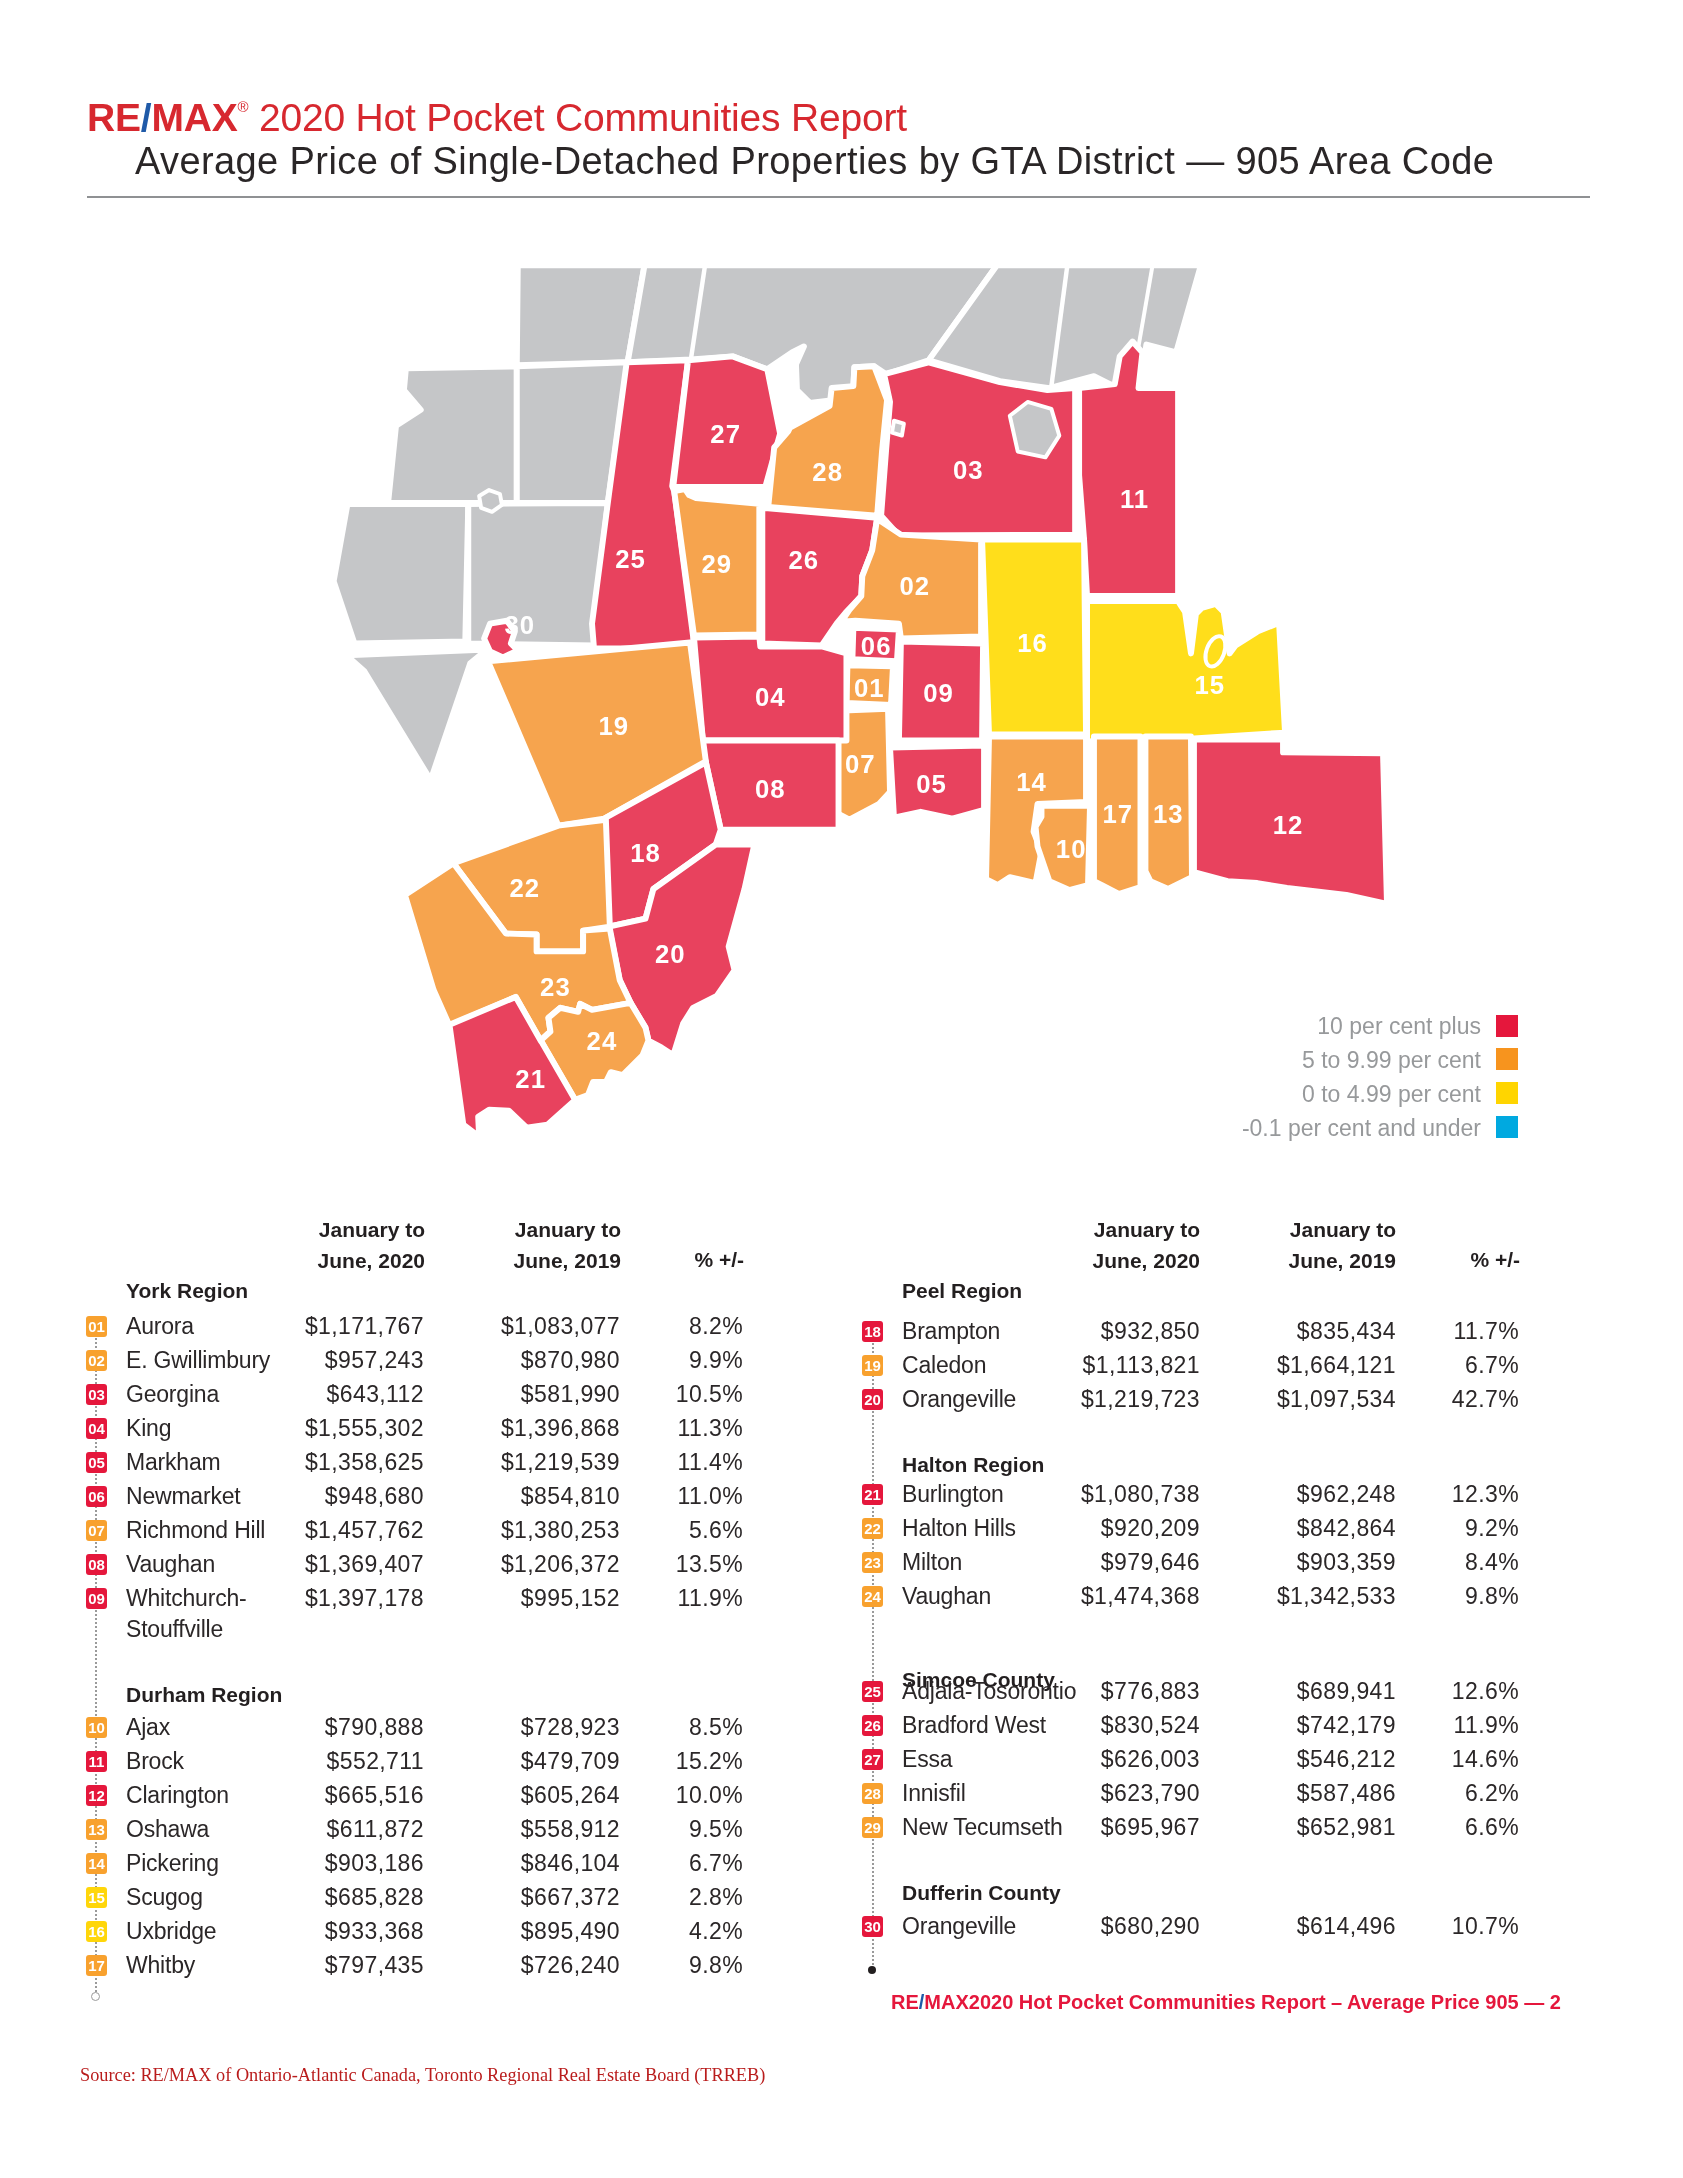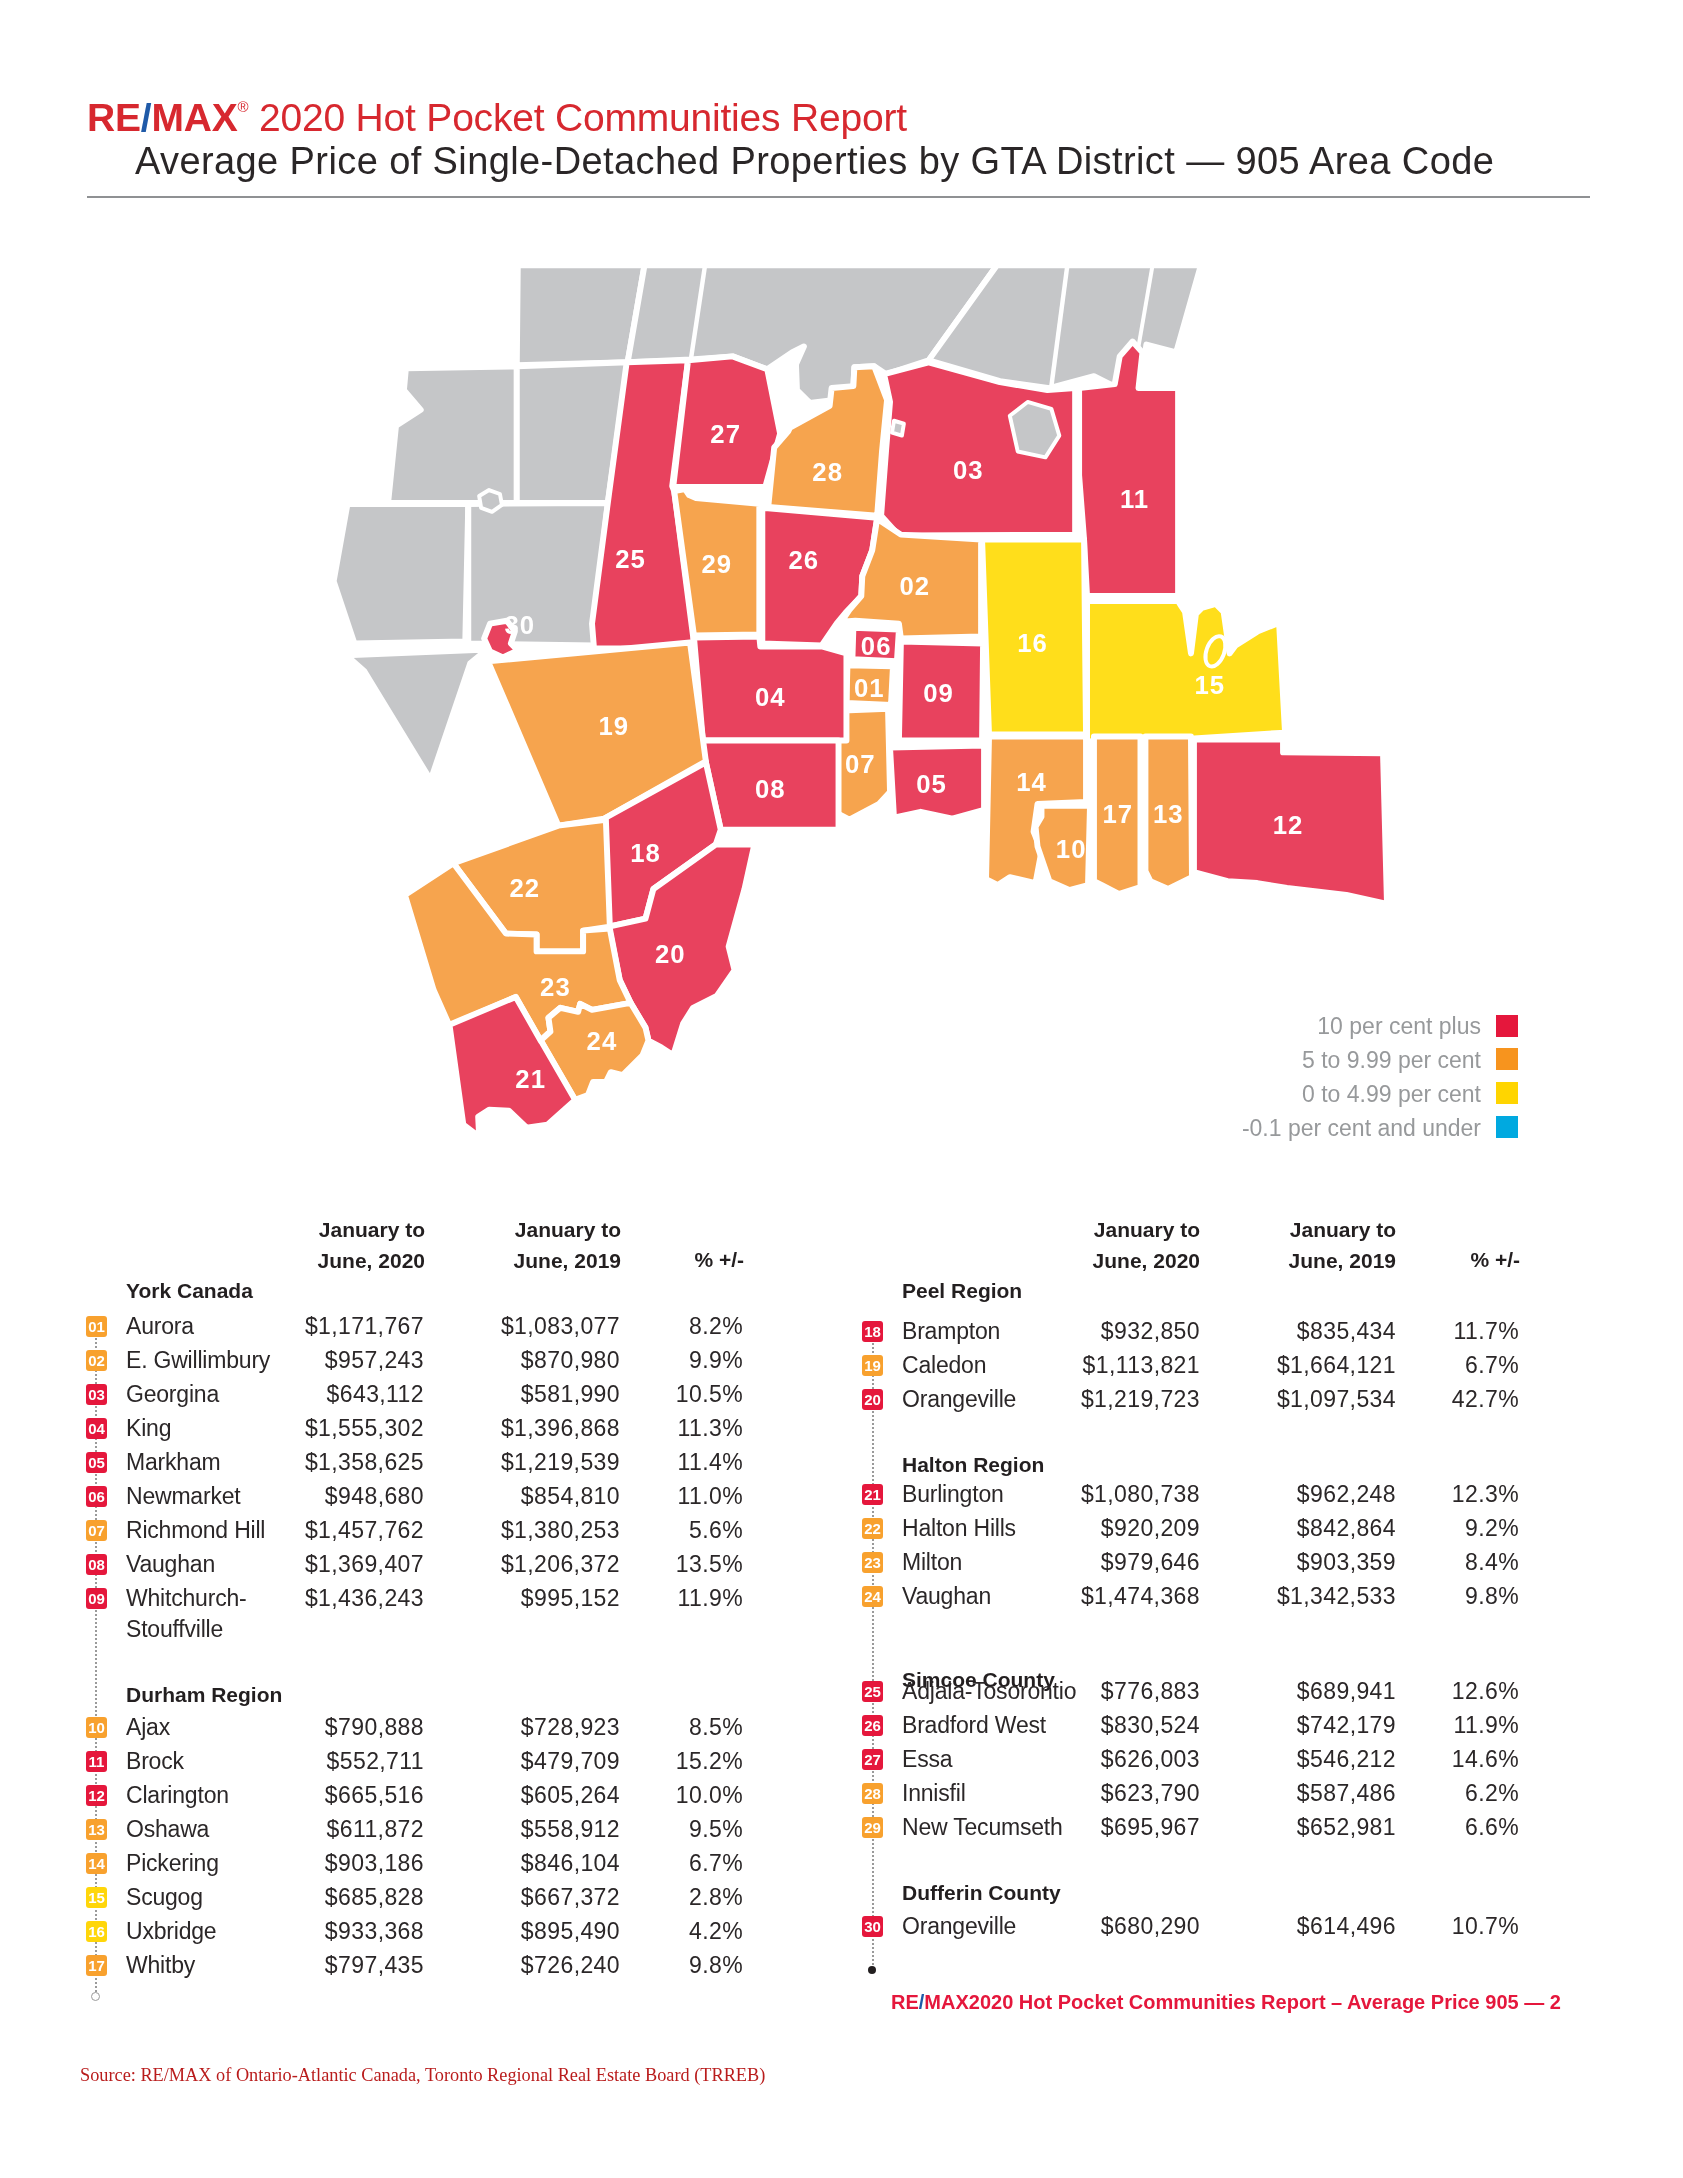--- a/index.html
+++ b/index.html
@@ -235,21 +235,21 @@
 <div class="abs tbl hdr2" style="left:187px;top:1214px;width:238px;text-align:right;">January to<br>June, 2020</div>
 
 <div class="abs tbl hdr2" style="left:383px;top:1214px;width:238px;text-align:right;">January to<br>June, 2019</div>
 
 <div class="abs tbl hdr2" style="left:625px;top:1244px;width:119px;text-align:right;">% +/-</div>
 
 <div class="abs dotline" style="left:95px;top:1335px;height:657px;"></div>
 
 <div class="abs" style="left:91px;top:1992px;width:7px;height:7px;border:1.5px solid #9a9a9a;border-radius:50%;z-index:0;background:#fff;"></div>
 
-<div class="abs tbl ghead" style="left:126px;top:1279px;">York Canada</div>
+<div class="abs tbl ghead" style="left:126px;top:1279px;">York Region</div>
 
 <div class="abs tbl" style="left:86px;top:1309px;width:657px;">
 
 <div class="row">
       <span class="badge" style="background:#F8A12E">01</span>
       <span class="nm">Aurora</span>
       <span class="v1">$1,171,767</span>
       <span class="v2">$1,083,077</span>
       <span class="pc">8.2%</span>
     </div>
@@ -306,21 +306,21 @@
       <span class="badge" style="background:#E5173C">08</span>
       <span class="nm">Vaughan</span>
       <span class="v1">$1,369,407</span>
       <span class="v2">$1,206,372</span>
       <span class="pc">13.5%</span>
     </div>
 
 <div class="row">
       <span class="badge" style="background:#E5173C">09</span>
       <span class="nm">Whitchurch-</span>
-      <span class="v1">$1,436,243</span>
+      <span class="v1">$1,397,178</span>
       <span class="v2">$995,152</span>
       <span class="pc">11.9%</span>
     </div>
 </div>
 
 <div class="abs tbl" style="left:126px;top:1616px;font-size:23px;color:#2b2728;letter-spacing:-0.2px;">Stouffville</div>
 
 <div class="abs tbl ghead" style="left:126px;top:1683px;">Durham Region</div>
 
 <div class="abs tbl" style="left:86px;top:1710px;width:657px;">

